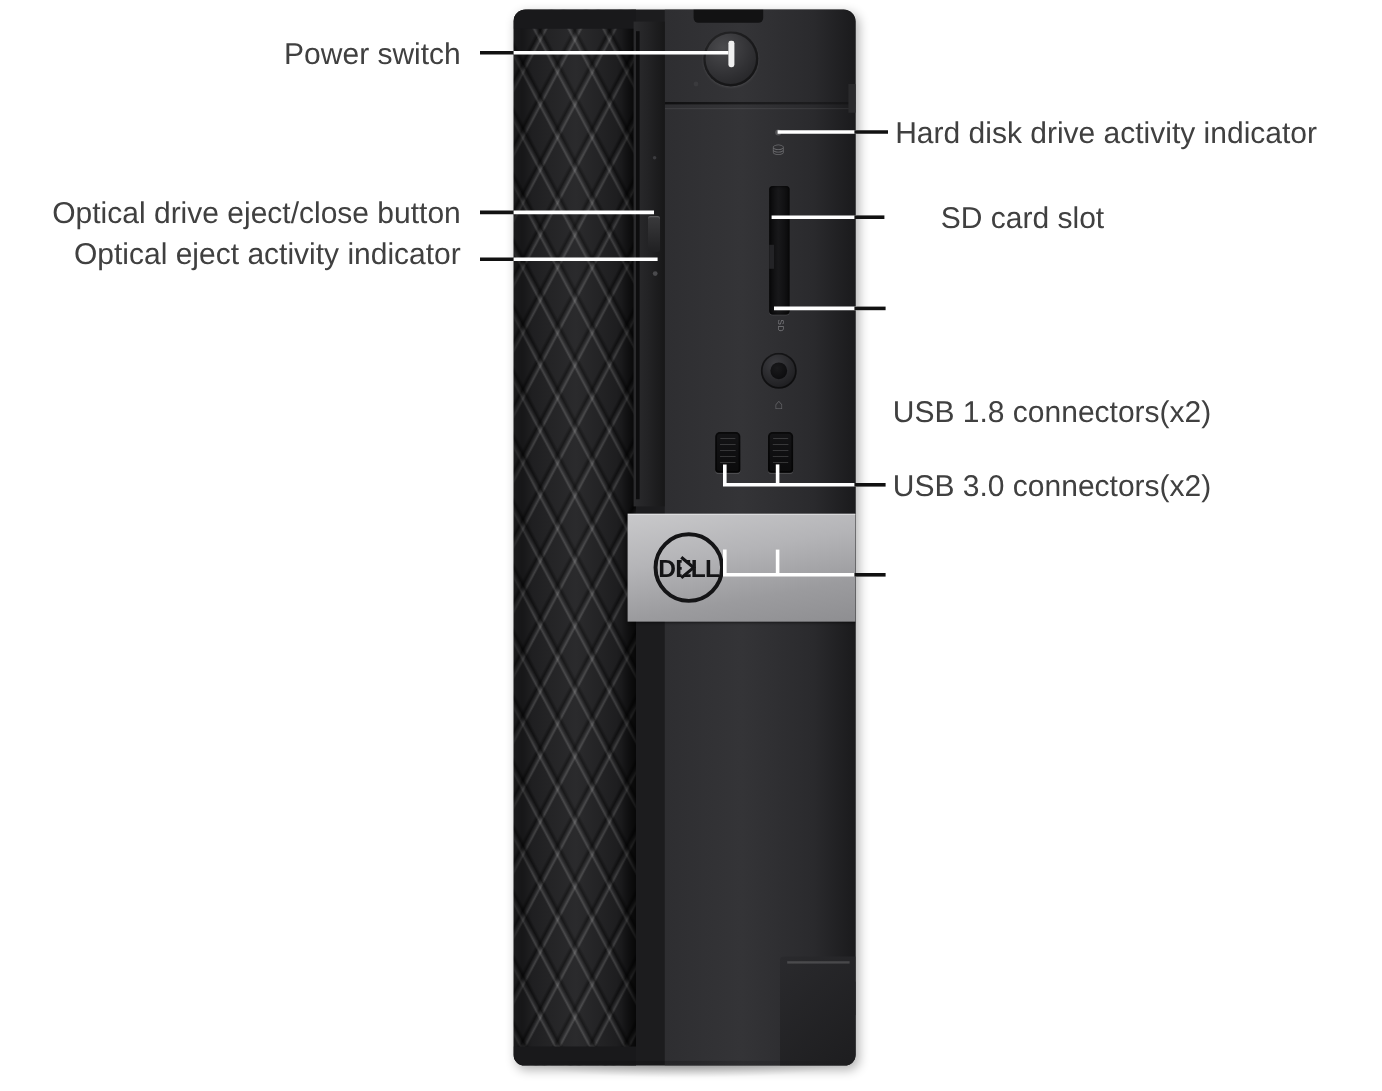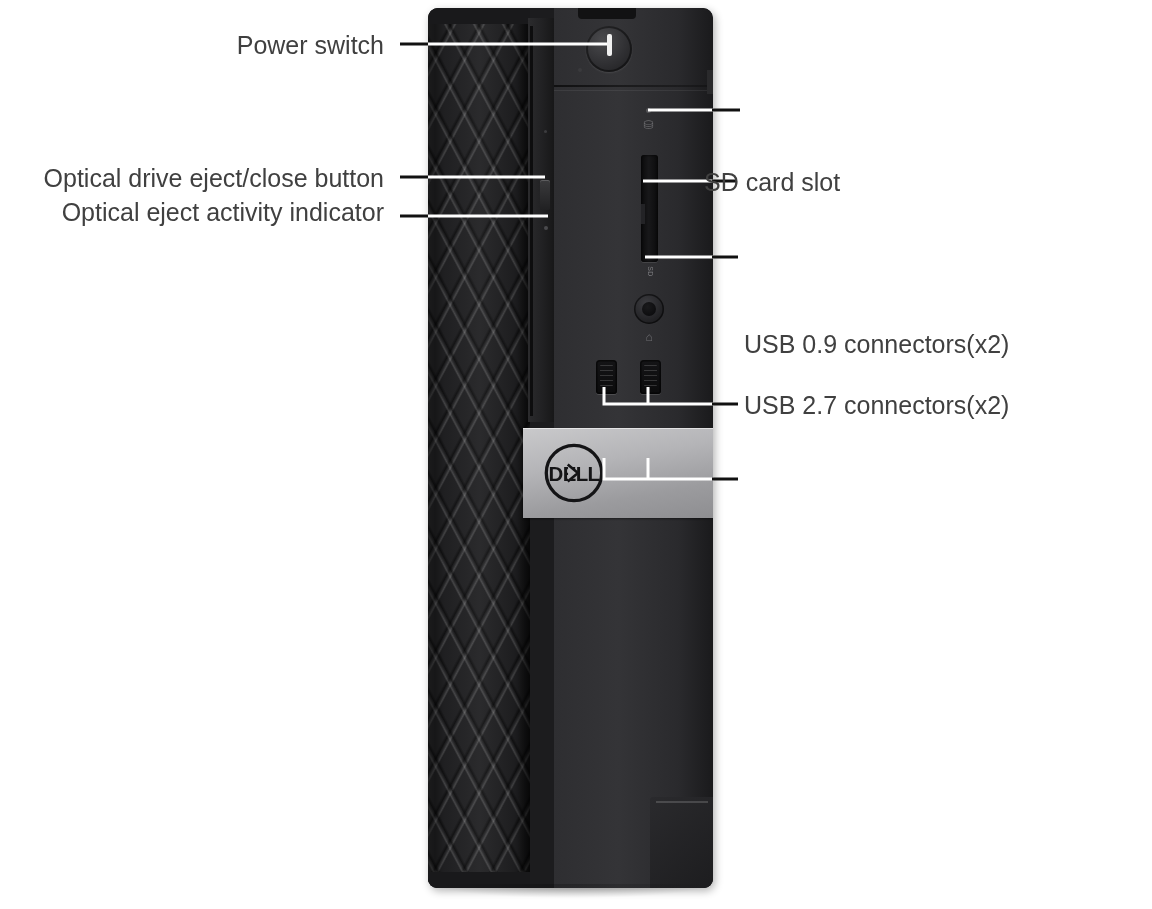--- a/index.html
+++ b/index.html
@@ -450,21 +450,22 @@
     <path d="M648 458 L648 479" fill="none" stroke="#ffffff" stroke-width="3"></path>
     <line x1="712" y1="479" x2="738" y2="479" stroke="#111111" stroke-width="3"></line>
   </svg>
 
   <div class="label left" style="right:768px; top:30px;">Power switch</div>
 
   <div class="label left" style="right:768px; top:163px;margin-left:30px;">Optical drive eject/close button</div>
 
   <div class="label left" style="right:768px; top:197px;">Optical eject activity indicator</div>
 
-
-  <div class="label right" style="left:704px; top:167px;">SD card slot</div>
-
-
-  <div class="label right" style="left:744px; top:329px;">USB 0.9 connectors(x2)</div>
-
-  <div class="label right" style="left:744px; top:390px;">USB 2.7 connectors(x2)</div>
+  <div class="label right" style="left:746px; top:96px;">Hard disk drive activity indicator</div>
+
+  <div class="label right" style="left:784px; top:167px;">SD card slot</div>
+
+
+  <div class="label right" style="left:744px; top:329px;">USB 1.8 connectors(x2)</div>
+
+  <div class="label right" style="left:744px; top:390px;">USB 3.0 connectors(x2)</div>
 
 </div>
 
 </body></html>

